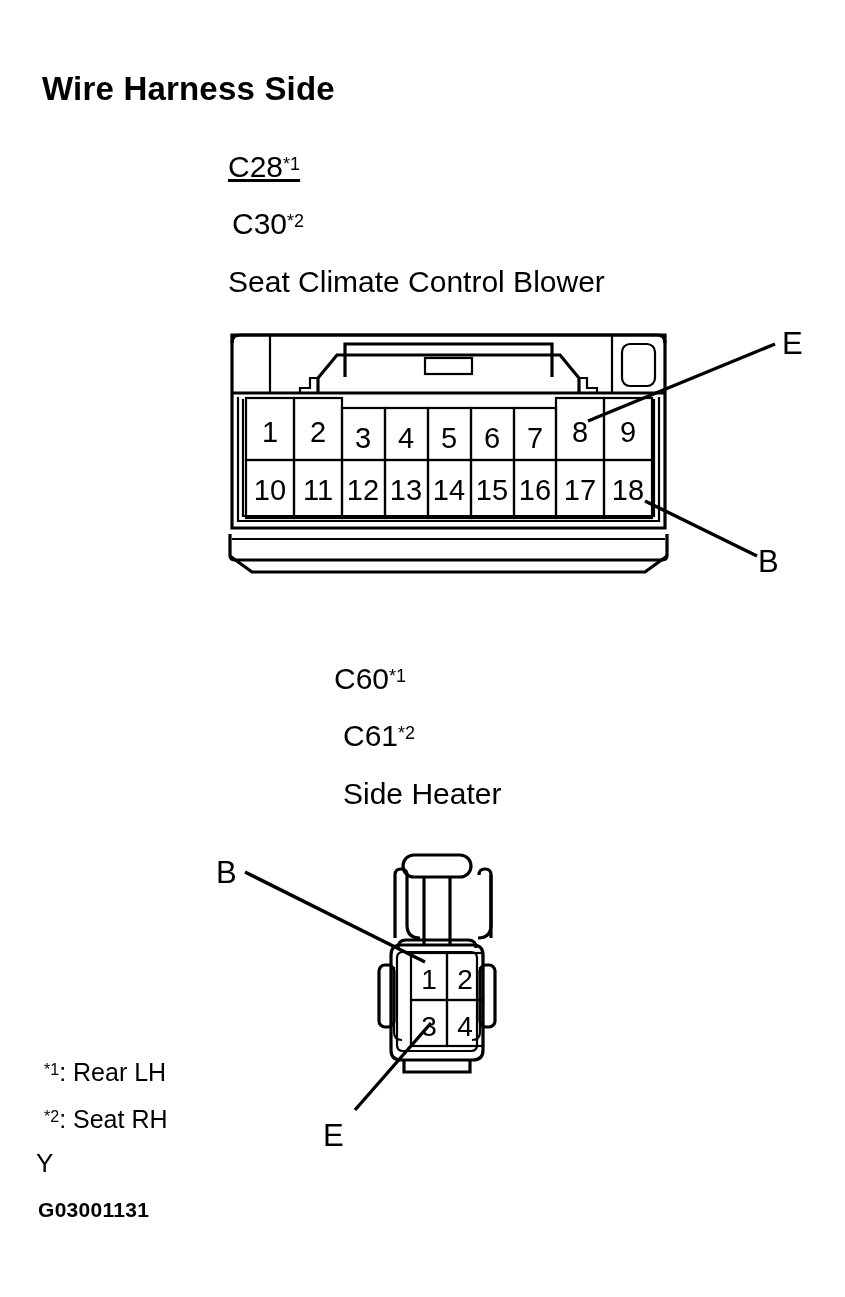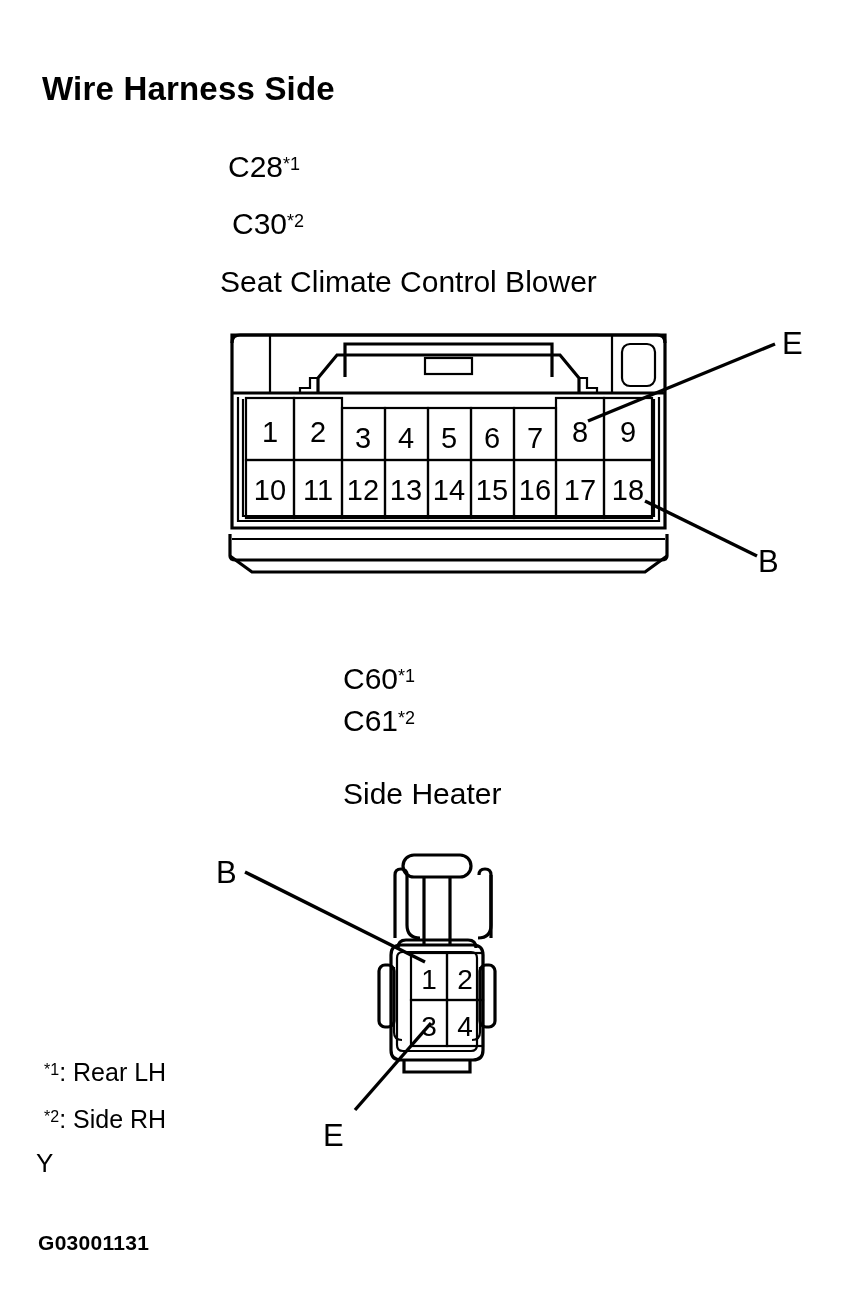--- a/index.html
+++ b/index.html
@@ -33,26 +33,26 @@
   .conn-code {
     font-size: 30px;
   }
   .conn-code sup {
     font-size: 18px;
     vertical-align: 7px;
     line-height: 0;
   }
   .conn-name { font-size: 30px; }
 
-  #c28-code { left: 228px; top: 150px; }
+  #c28-code { left: 228px; top: 150px; text-decoration: underline; }
   #c30-code { left: 232px; top: 207px; }
-  #blower-name { left: 220px; top: 265px; }
-
-  #c60-code { left: 343px; top: 662px; }
-  #c61-code { left: 343px; top: 704px; }
+  #blower-name { left: 228px; top: 265px; }
+
+  #c60-code { left: 334px; top: 662px; }
+  #c61-code { left: 343px; top: 719px; }
   #heater-name { left: 343px; top: 777px; }
 
   .callout { font-size: 31px; }
   #callout-e-top { left: 782px; top: 326px; }
   #callout-b-top { left: 758px; top: 544px; }
   #callout-b-bottom { left: 216px; top: 855px; }
   #callout-e-bottom { left: 323px; top: 1118px; }
 
   .footnote { font-size: 25px; }
   .footnote sup {
@@ -61,21 +61,20 @@
     line-height: 0;
   }
   #note-1 { left: 44px; top: 1058px; text-align: center; }
   #note-2 { left: 44px; top: 1105px; }
   #note-y { left: 36px; top: 1148px; font-size: 26px; }
   #figure-id {
     left: 38px; top: 1198px;
     font-size: 21px;
     font-weight: bold;
     letter-spacing: 0.3px;
-    margin-top: 33px;
   }
 
   svg { position: absolute; left: 0; top: 0; overflow: visible; }
   .ln { fill: none; stroke: #000; stroke-width: 3.2; }
   .ln-thin { fill: none; stroke: #000; stroke-width: 2.2; }
   .ln-lead { fill: none; stroke: #000; stroke-width: 3.4; }
   .pinlbl {
     font-family: "Liberation Sans", sans-serif;
     font-size: 29px;
     fill: #000;
@@ -219,19 +218,19 @@
 
   <div class="txt conn-code" id="c61-code"><span>C61</span><sup>*<span>2</span></sup></div>
 
   <div class="txt conn-name" id="heater-name">Side Heater</div>
 
   <div class="txt callout" id="callout-b-bottom">B</div>
   <div class="txt callout" id="callout-e-bottom">E</div>
 
   <div class="txt footnote" id="note-1"><sup>*<span>1</span></sup><span>: Rear LH</span></div>
 
-  <div class="txt footnote" id="note-2"><sup>*<span>2</span></sup><span>: Side RH</span></div>
+  <div class="txt footnote" id="note-2"><sup>*<span>2</span></sup><span>: Seat RH</span></div>
 
   <div class="txt" id="note-y">Y</div>
 
   <div class="txt" id="figure-id">G03001131</div>
 
 </div>
 
 </body></html>

